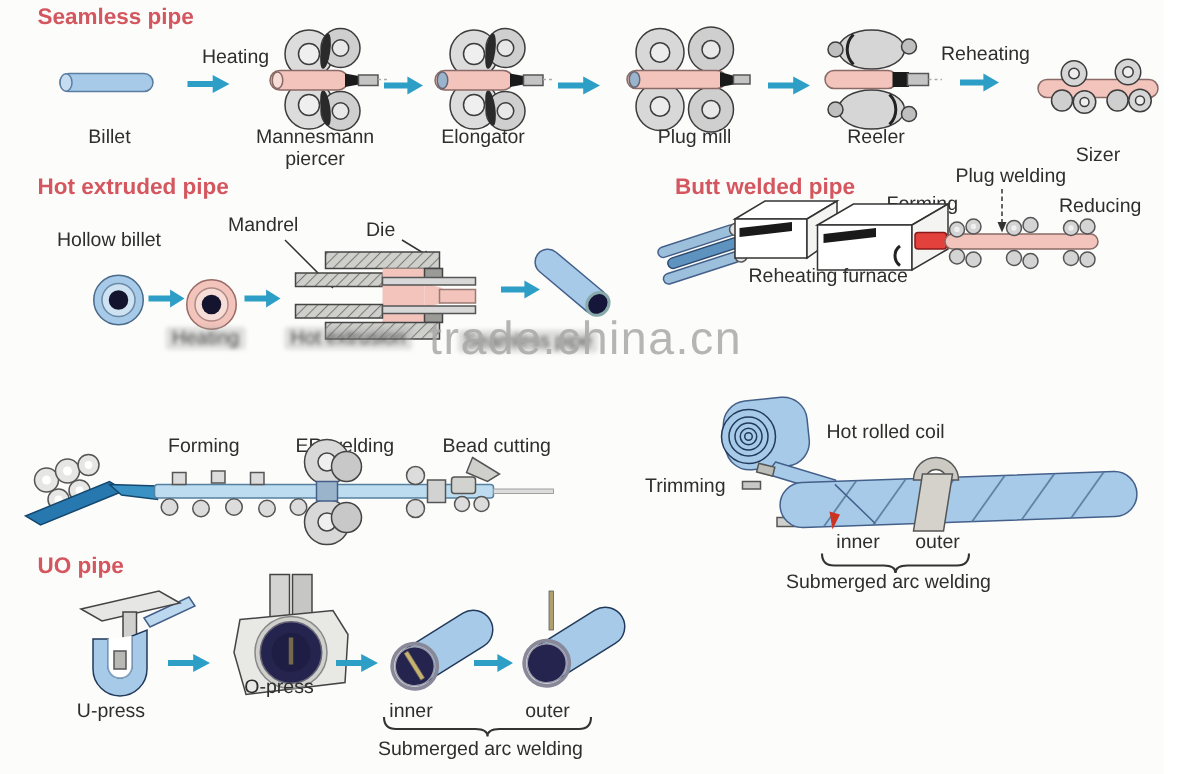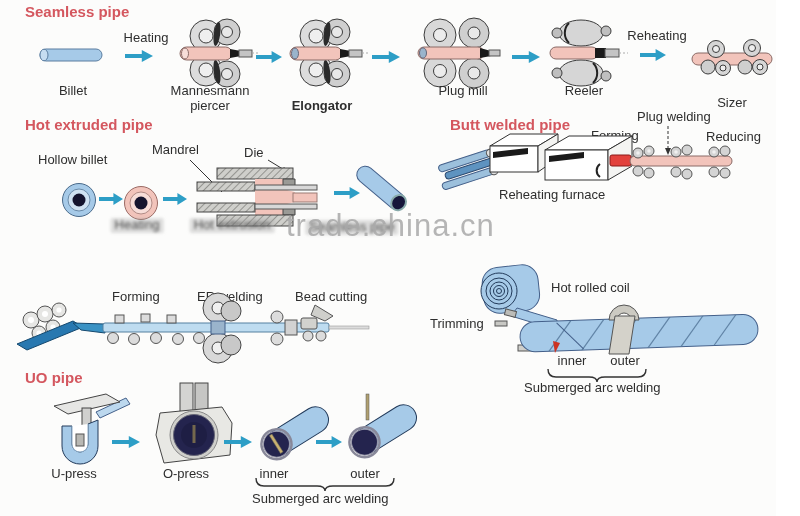--- a/index.html
+++ b/index.html
@@ -22,21 +22,21 @@
 
   <div>
     <div class="title" style="left:25px;top:3px;">Seamless pipe</div>
 
     <svg class="abs" style="left:38px;top:46px;" width="68" height="18">
       <rect x="2" y="3" width="62" height="12" rx="6" fill="#a6cae8" stroke="#5a7da0" stroke-width="1"></rect>
       <ellipse cx="6" cy="9" rx="4" ry="5.8" fill="#c6ddf1" stroke="#5a7da0" stroke-width="1"></ellipse>
     </svg>
     <div class="lbl ctr" style="left:73px;top:84px;">Billet</div>
 
-    <div class="lbl ctr" style="left:146px;top:31px;">Heating</div>
+    <div class="lbl ctr" style="left:157px;top:31px;">Heating</div>
     <svg class="abs" style="left:125px;top:50px;" width="28" height="12" viewBox="0 0 30 12" preserveAspectRatio="none">
       <polygon points="0,4 18,4 18,0 30,6 18,12 18,8 0,8" fill="#2d9ec6"></polygon>
     </svg>
 
     <svg class="abs" style="left:180px;top:16px;" width="74" height="74">
       <circle cx="26" cy="20" r="16" fill="#dcdcdc" stroke="#3c3c3c"></circle>
         <circle cx="26" cy="20" r="7" fill="#efefef" stroke="#3c3c3c"></circle>
       <circle cx="47" cy="16" r="13" fill="#cfcfcf" stroke="#3c3c3c"></circle>
         <circle cx="47" cy="16" r="5.5" fill="#e8e8e8" stroke="#3c3c3c"></circle>
       <ellipse cx="37" cy="18" rx="3.2" ry="12" fill="#2a2a2a" transform="rotate(8 37 18)"></ellipse>
@@ -67,21 +67,21 @@
         <circle cx="26" cy="54" r="7" fill="#efefef" stroke="#3c3c3c"></circle>
       <circle cx="47" cy="58" r="13" fill="#cfcfcf" stroke="#3c3c3c"></circle>
         <circle cx="47" cy="58" r="5.5" fill="#e8e8e8" stroke="#3c3c3c"></circle>
       <ellipse cx="37" cy="56" rx="3.2" ry="12" fill="#2a2a2a" transform="rotate(-8 37 56)"></ellipse>
       <rect x="0" y="31" width="52" height="13" rx="6.5" fill="#f2c4bb" stroke="#8a6a66"></rect>
       <ellipse cx="5" cy="37.5" rx="3.5" ry="5.5" fill="#9ab4cc" stroke="#667"></ellipse>
       <polygon points="50,33 61,35 61,40 50,42" fill="#1a1a1a"></polygon>
       <rect x="59" y="34" width="13" height="7" fill="#c4c4c4" stroke="#555"></rect>
       <line x1="72" y1="37" x2="80" y2="37" stroke="#aaa" stroke-dasharray="2,2"></line>
     </svg>
-    <div class="lbl ctr" style="left:322px;top:99px;font-weight:bold;">Elongator</div>
+    <div class="lbl ctr" style="left:322px;top:84px;">Elongator</div>
 
     <svg class="abs" style="left:372px;top:51px;" width="28" height="12" viewBox="0 0 30 12" preserveAspectRatio="none">
       <polygon points="0,4 18,4 18,0 30,6 18,12 18,8 0,8" fill="#2d9ec6"></polygon>
     </svg>
 
     <svg class="abs" style="left:418px;top:16px;" width="84" height="74">
       <circle cx="22" cy="19" r="16" fill="#d8d8d8" stroke="#3c3c3c"></circle>
         <circle cx="22" cy="19" r="6.5" fill="#ececec" stroke="#3c3c3c"></circle>
       <circle cx="56" cy="17" r="15" fill="#cfcfcf" stroke="#3c3c3c"></circle>
         <circle cx="56" cy="17" r="6" fill="#e8e8e8" stroke="#3c3c3c"></circle>
@@ -256,21 +256,21 @@
           <circle cx="282" cy="44" r="5"></circle>
           <circle cx="293" cy="45" r="5"></circle>
       </g>
       <g fill="#f0f0f0" stroke="none">
         <circle cx="206" cy="25" r="1.8"></circle>
           <circle cx="217" cy="23" r="1.8"></circle>
           <circle cx="244" cy="24" r="1.8"></circle>
           <circle cx="282" cy="24" r="1.8"></circle>
       </g>
     </svg>
-    <div class="lbl" style="left:499px;top:188px;">Reheating furnace</div>
+    <div class="lbl" style="left:499px;top:177px;">Reheating furnace</div>
   </div>
 
   <div>
     <div class="lbl" style="left:112px;top:290px;">Forming</div>
     <div class="lbl" style="left:197px;top:290px;">ER welding</div>
     <div class="lbl" style="left:295px;top:290px;">Bead cutting</div>
 
     <svg class="abs" style="left:15px;top:303px;" width="360" height="54">
 
       <g fill="#e6e6e4" stroke="#555">
@@ -393,21 +393,21 @@
 
     <svg class="abs" style="left:150px;top:383px;" width="88" height="88">
       <rect x="30" y="0" width="13" height="30" fill="#d4d4d2" stroke="#444"></rect>
       <rect x="45" y="0" width="13" height="28" fill="#c6c6c4" stroke="#444"></rect>
       <path d="M10,30 L72,24 L82,40 L80,72 L14,80 L6,52 Z" fill="#e8e8e4" stroke="#444"></path>
       <circle cx="44" cy="52" r="24" fill="#cfcfcb" stroke="#888"></circle>
       <circle cx="44" cy="52" r="20.5" fill="#24244e" stroke="#667"></circle>
       <circle cx="44" cy="52" r="13" fill="#1c1c40" opacity="0.7"></circle>
       <rect x="42.5" y="42" width="3" height="18" fill="#8a7a50" opacity="0.8"></rect>
     </svg>
-    <div class="lbl ctr" style="left:186px;top:467px;">O-press</div>
+    <div class="lbl ctr" style="left:186px;top:451px;">O-press</div>
 
     <svg class="abs" style="left:224px;top:436px;" width="28" height="12" viewBox="0 0 30 12" preserveAspectRatio="none">
       <polygon points="0,4 18,4 18,0 30,6 18,12 18,8 0,8" fill="#2d9ec6"></polygon>
     </svg>
 
     <svg class="abs" style="left:252px;top:394px;" width="75" height="78">
       <g transform="rotate(-32 37 40)">
         <rect x="10" y="29" width="70" height="26" rx="13" fill="#a6cae8" stroke="#223a5a"></rect>
         <circle cx="21" cy="42" r="15" fill="none" stroke="#889" stroke-width="2.5"></circle>
         <circle cx="21" cy="42" r="13" fill="#24244e" stroke="#99a"></circle>

